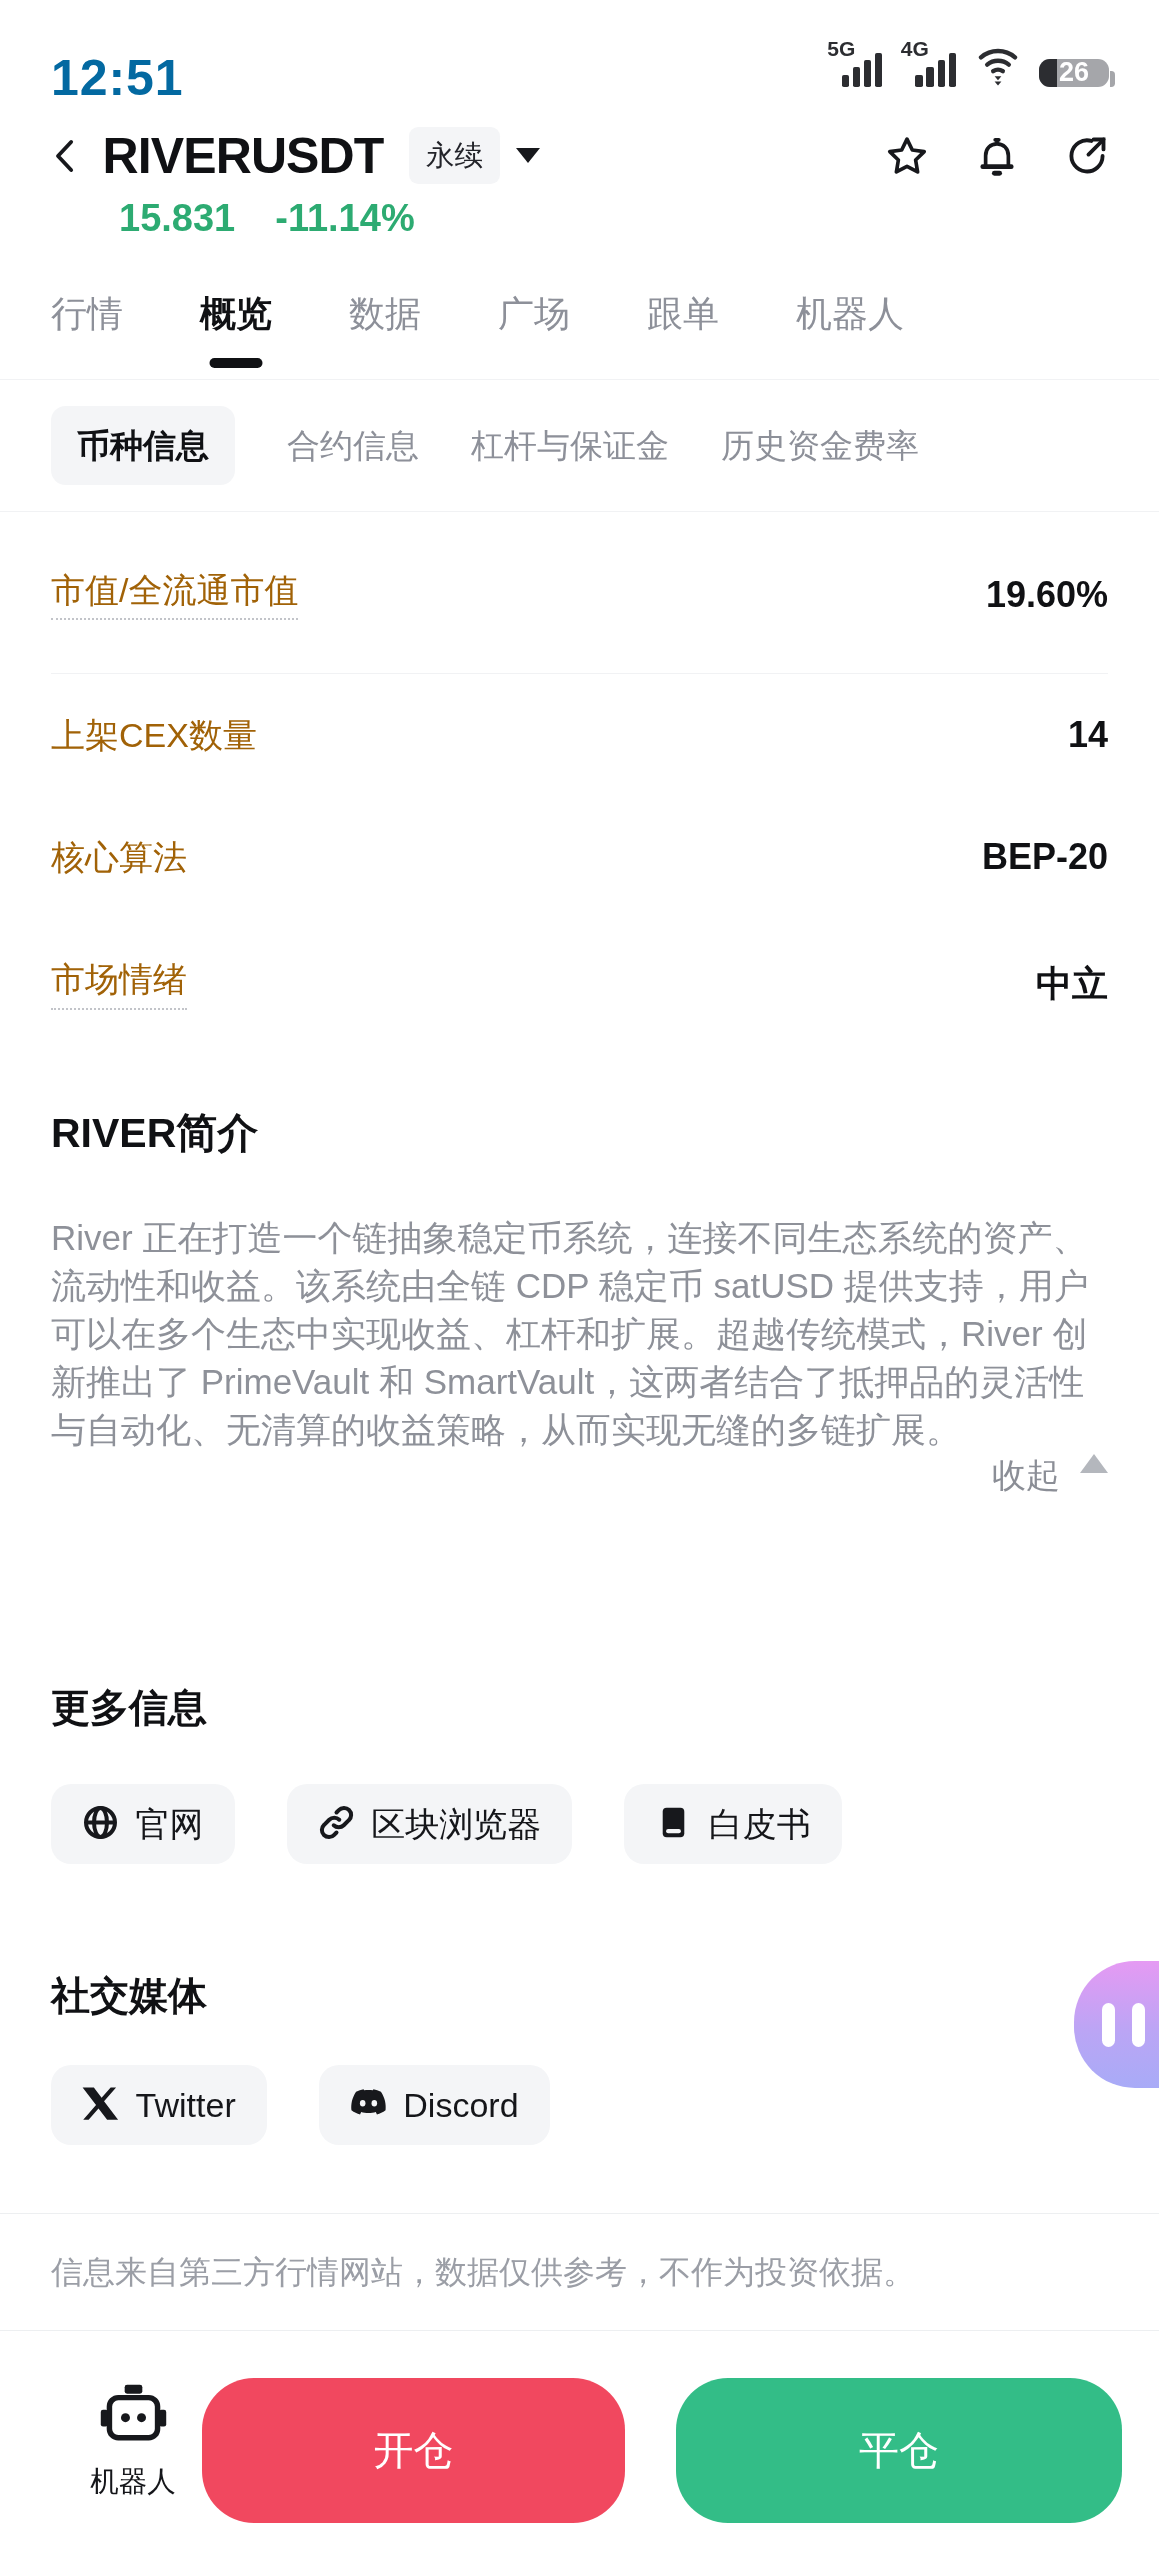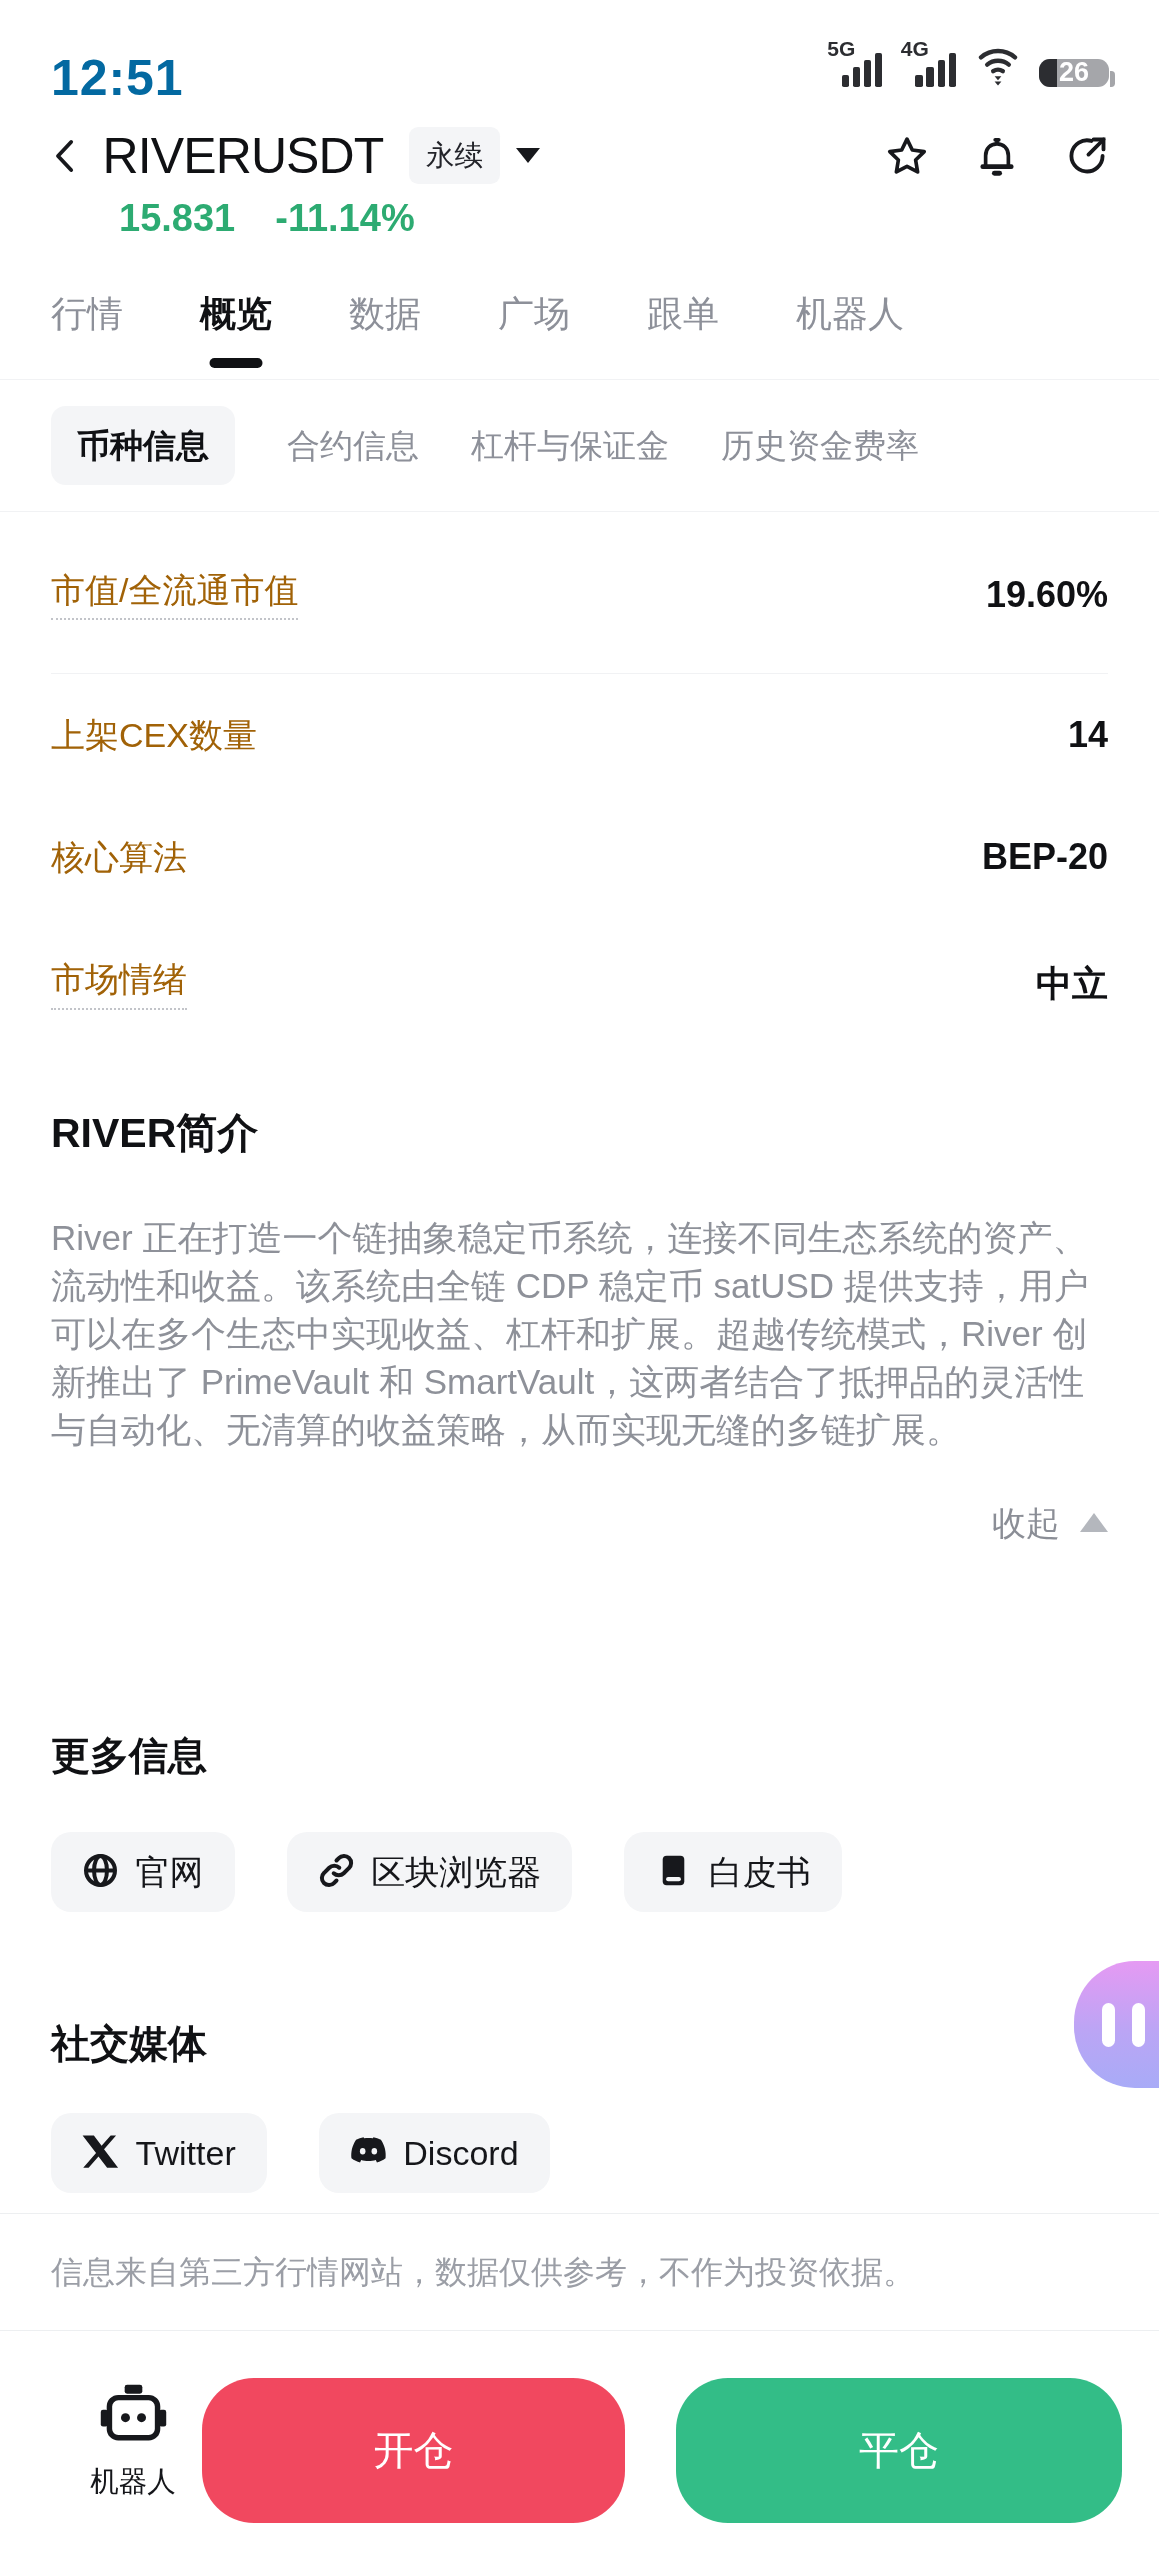--- a/index.html
+++ b/index.html
@@ -19,21 +19,21 @@
   .sig .bars i:nth-child(3){height:27px}.sig .bars i:nth-child(4){height:34px}
   .wifi{width:48px;height:48px;color:#2c2d31;margin-bottom:1.8px;}
   .battery{position:relative;width:70px;height:28px;background:#a5a6aa;border-radius:11px;margin-bottom:1.8px;}
   .battery::after{content:"";position:absolute;right:-6.4px;top:12px;width:5.5px;height:16.6px;background:#a5a6aa;border-radius:0 3.7px 3.7px 0;}
   .battery .fill{position:absolute;left:0;top:0;bottom:0;width:18.4px;background:#2c2d31;border-radius:11px 0 0 11px;}
   .battery .pct{position:absolute;inset:0;display:flex;align-items:center;justify-content:center;font-size:27px;font-weight:700;color:#ffffff;}
   
   .header{padding:24px 50px 0 44px;}
   .header-top{display:flex;align-items:center;}
   .back-btn{width:42px;height:61px;color:#17181c;display:flex;align-items:center;}
-  .symbol{font-size:50px;font-weight:400;color:#101114;margin-left:16.6px;letter-spacing:-0.9px;}
+  .symbol{font-size:50px;font-weight:700;color:#101114;margin-left:16.6px;letter-spacing:-0.9px;}
   .badge{margin-left:26px;background:#f4f5f7;border-radius:9.2px;padding:9.2px 16.6px;font-size:28.5px;color:#23242a;}
   .caret-down{margin-left:16.6px;width:0;height:0;border-left:12px solid transparent;border-right:12px solid transparent;border-top:15.6px solid #17181c;}
   .header-icons{margin-left:auto;display:flex;align-items:center;gap:46px;}
   .header-icons .hicon{width:44px;height:44px;color:#17181c;}
   .price-row{margin:9.2px 0 0 75px;display:flex;gap:40px;font-size:38px;font-weight:600;color:#2dab72;line-height:46px;}
   
   .tabs-wrap{margin-top:52px;padding:0 51px;border-bottom:1.8px solid #f1f2f4;}
   .tabs{display:flex;gap:77px;}
   .tab{font-size:36px;line-height:42px;color:#8d9099;padding-bottom:44px;position:relative;}
   .tab.active{color:#101114;font-weight:700;}
@@ -46,21 +46,21 @@
   .info-list{padding:14.7px 51px 0;}
   .info-row{display:flex;justify-content:space-between;align-items:center;padding:40px 0;}
   .info-row.first{padding-top:42px;padding-bottom:53px;border-bottom:1.8px solid #f1f2f4;}
   .info-label{font-size:34px;line-height:42px;color:#a16207;}
   .info-label.dotted{border-bottom:2.8px dotted #c2c4c9;padding-bottom:7.4px;}
   .info-value{font-size:36px;line-height:42px;font-weight:700;color:#101114;}
   
   .about{padding:0 51px;}
   .about-title{margin-top:59px;font-size:41px;line-height:48px;font-weight:700;color:#101114;}
   .about-text{margin-top:57px;font-size:35px;line-height:48px;color:#8e9199;}
-  .collapse{margin-top:48px;display:flex;justify-content:flex-end;align-items:center;gap:20px;}
+  .collapse{display:flex;justify-content:flex-end;align-items:flex-start;gap:20px;}
   .collapse-label{font-size:34px;line-height:42px;color:#8b8e96;}
   .collapse-caret{width:0;height:0;border-left:14px solid transparent;border-right:14px solid transparent;border-bottom:19.3px solid #b4b7bd;}
   
   .section{padding:0 51px;}
   .section-title{font-size:39px;line-height:46px;font-weight:700;color:#101114;}
   .more .section-title{margin-top:189px;}
   .social .section-title{margin-top:109px;}
   .pill-row{display:flex;gap:52px;margin-top:53px;}
   .social .pill-row{margin-top:46px;}
   .pill{display:flex;align-items:flex-start;gap:16.6px;background:#f4f5f7;border-radius:20px;padding:20px 31px;}

